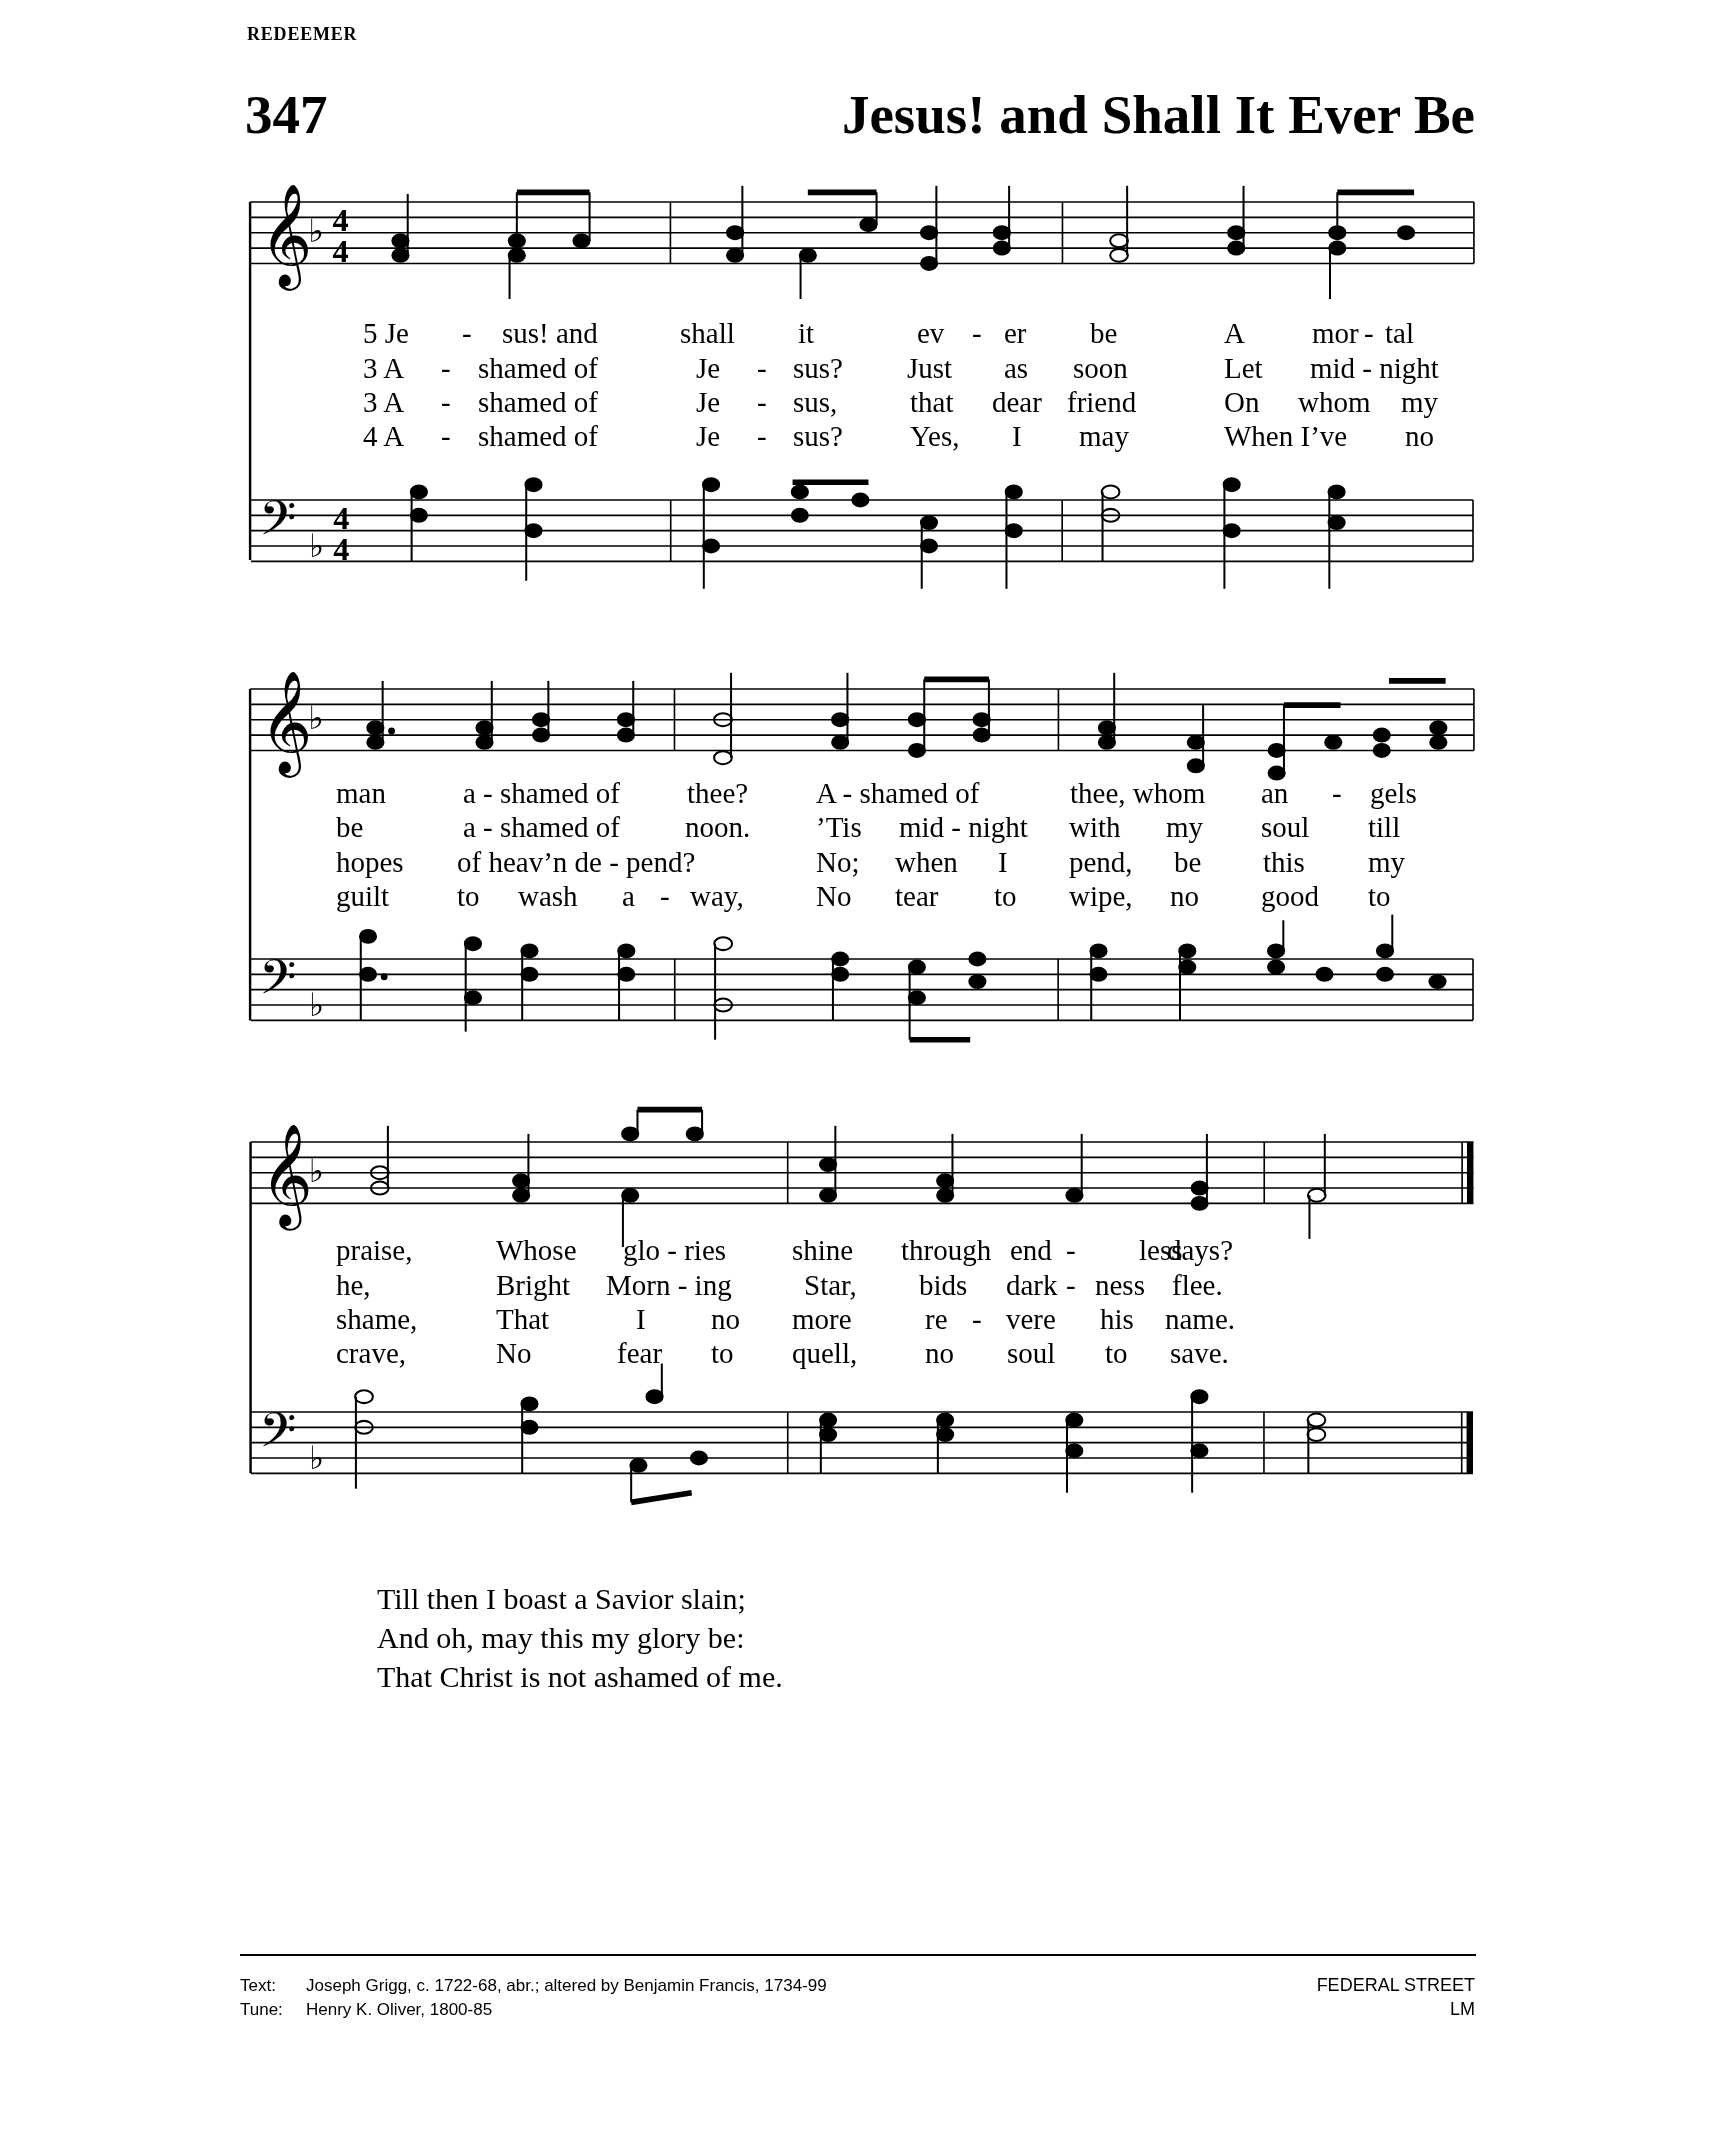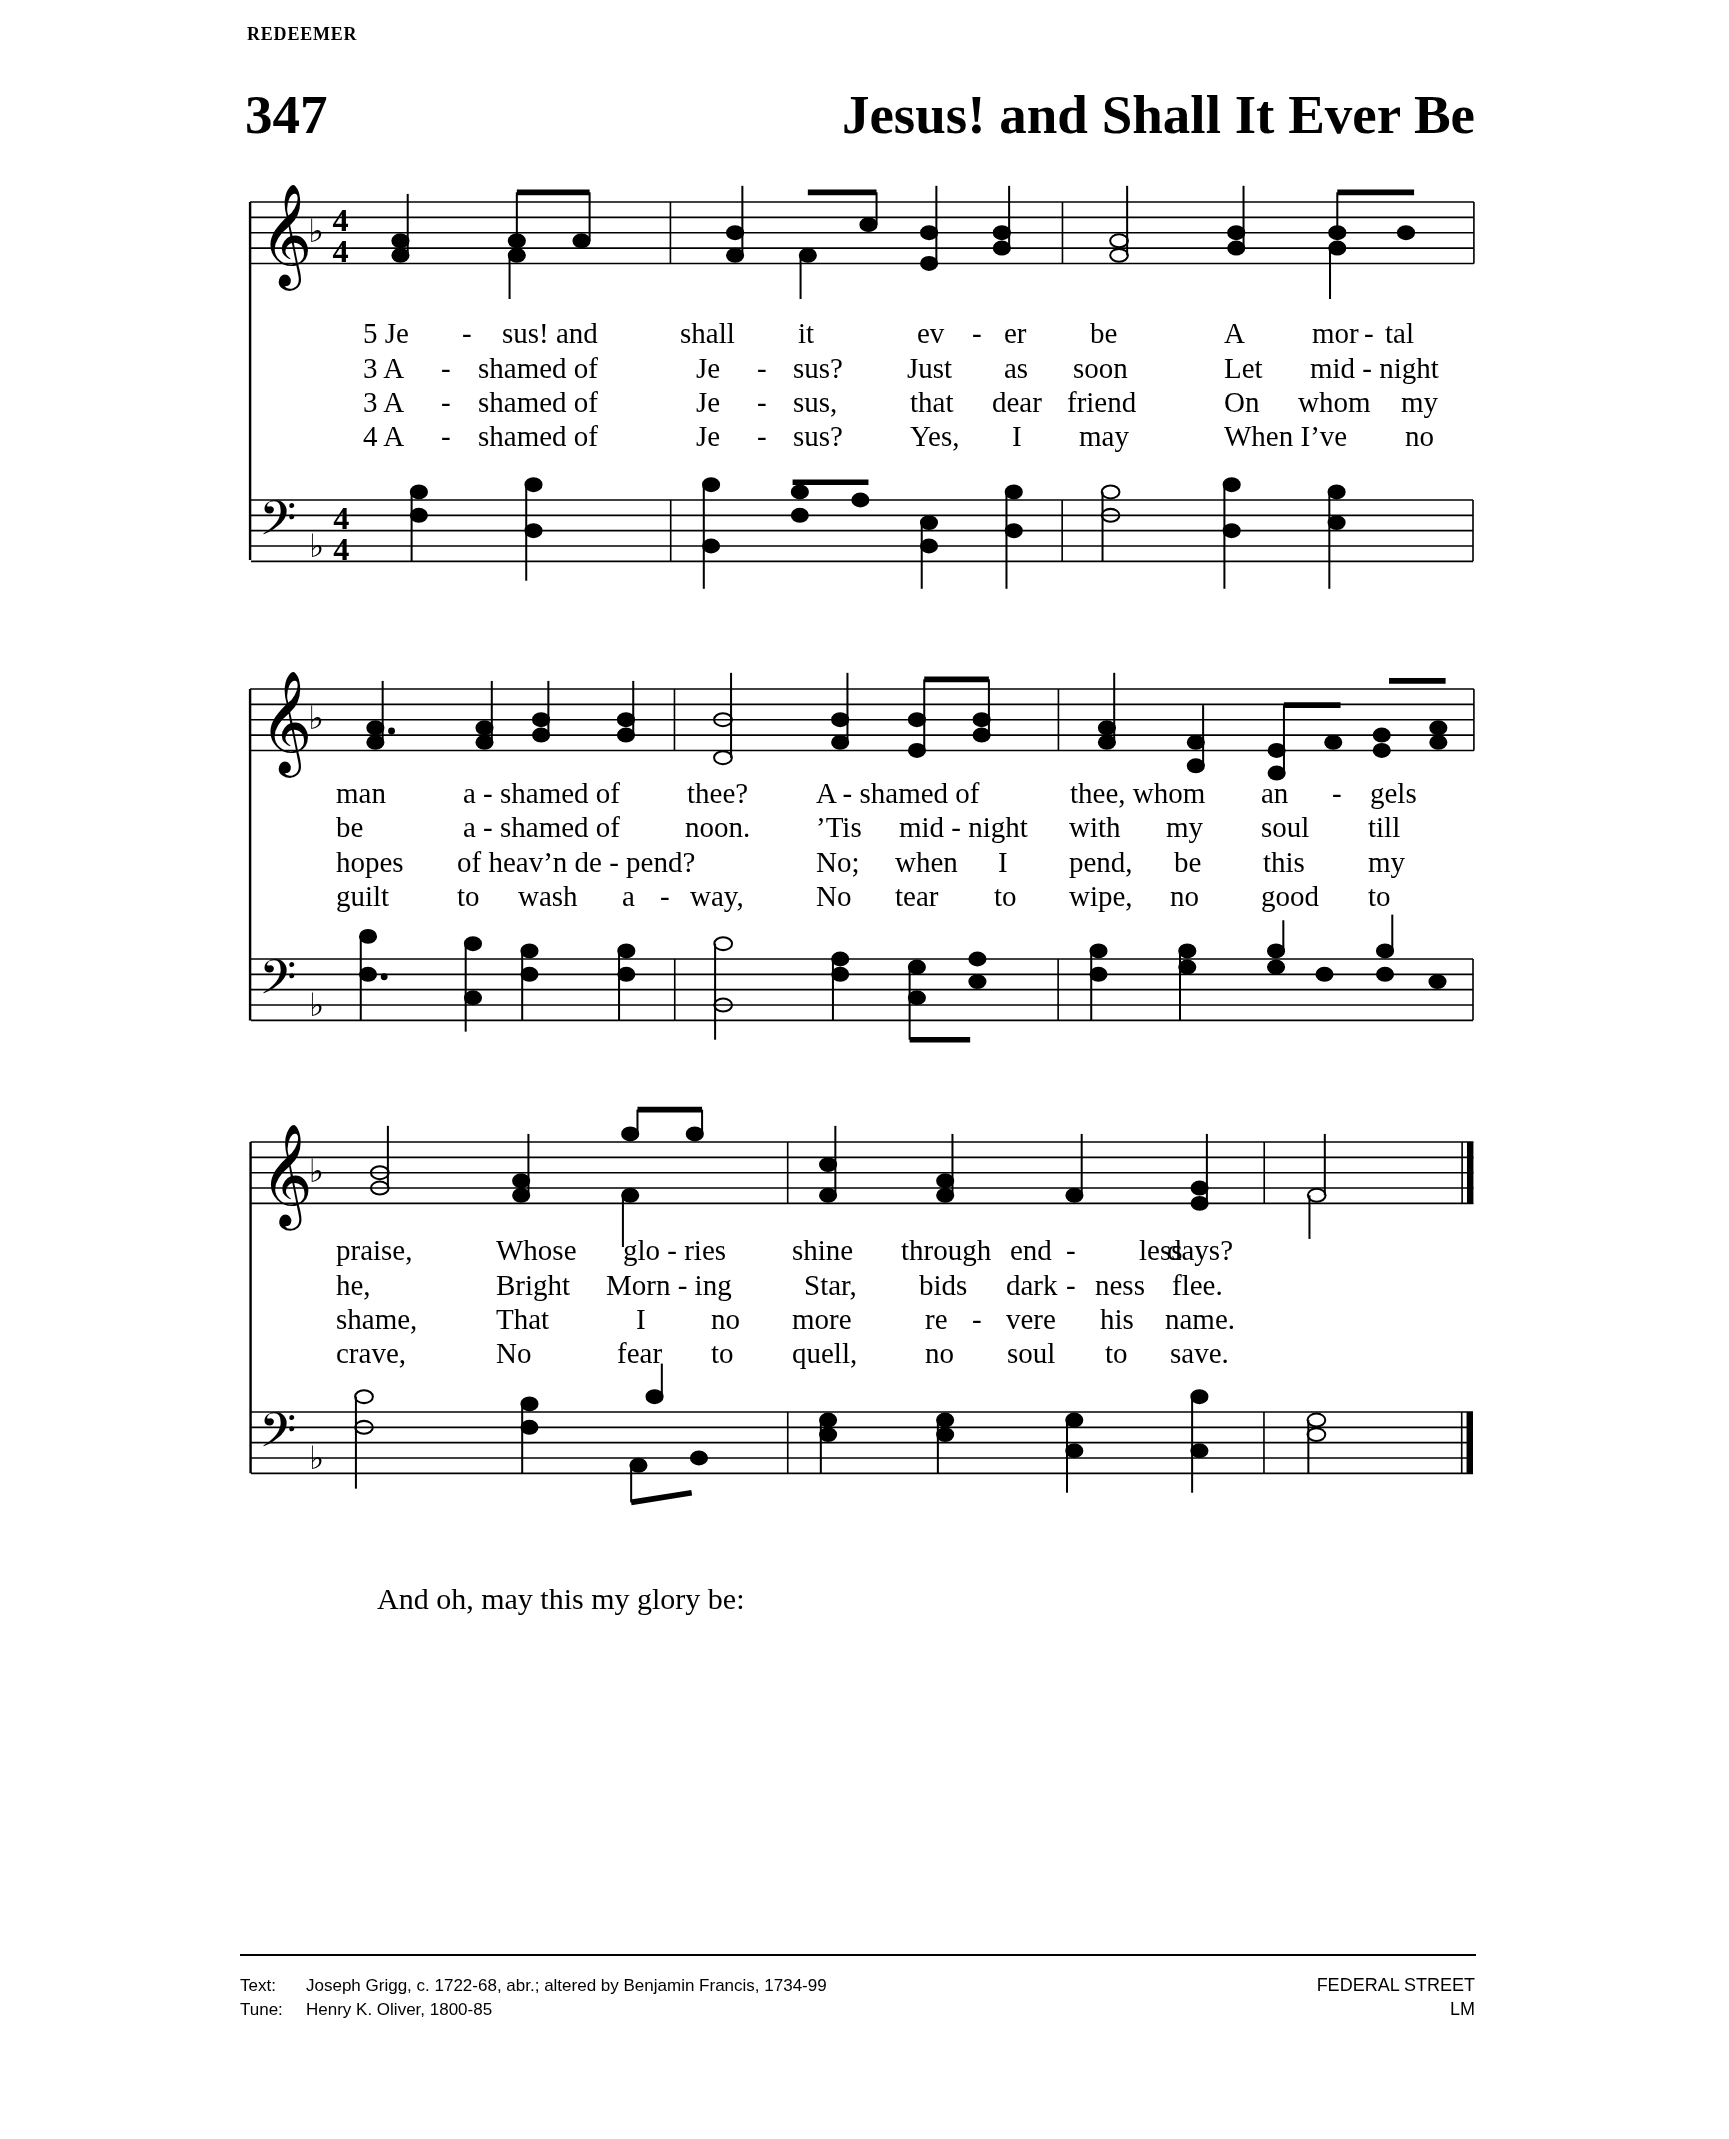--- a/index.html
+++ b/index.html
@@ -502,21 +502,23 @@
           <line x1="1166" y1="-19" x2="1166" y2="100"></line>
         <ellipse cx="1320" cy="10" rx="11" ry="8" fill="none"></ellipse>
           <ellipse cx="1320" cy="28" rx="11" ry="8" fill="none"></ellipse>
           <line x1="1310" y1="10" x2="1310" y2="76"></line>
       </g>
     </svg>
   </div>
 </div>
 
 <div class="abs stanza5">
+  <div class="line indent">Till then I boast a Savior slain;</div>
   <div class="line indent">And oh, may this my glory be:</div>
+  <div class="line indent">That Christ is not ashamed of me.</div>
 </div>
 
 <div class="abs footer-rule"></div>
 <div class="abs footer-left">
   <div><span class="lbl">Text:</span><span>Joseph Grigg, c. 1722-68, abr.; altered by Benjamin Francis, 1734-99</span></div>
   <div><span class="lbl">Tune:</span><span>Henry K. Oliver, 1800-85</span></div>
 </div>
 <div class="abs footer-right">
   <div>FEDERAL STREET</div>
   <div>LM</div>

